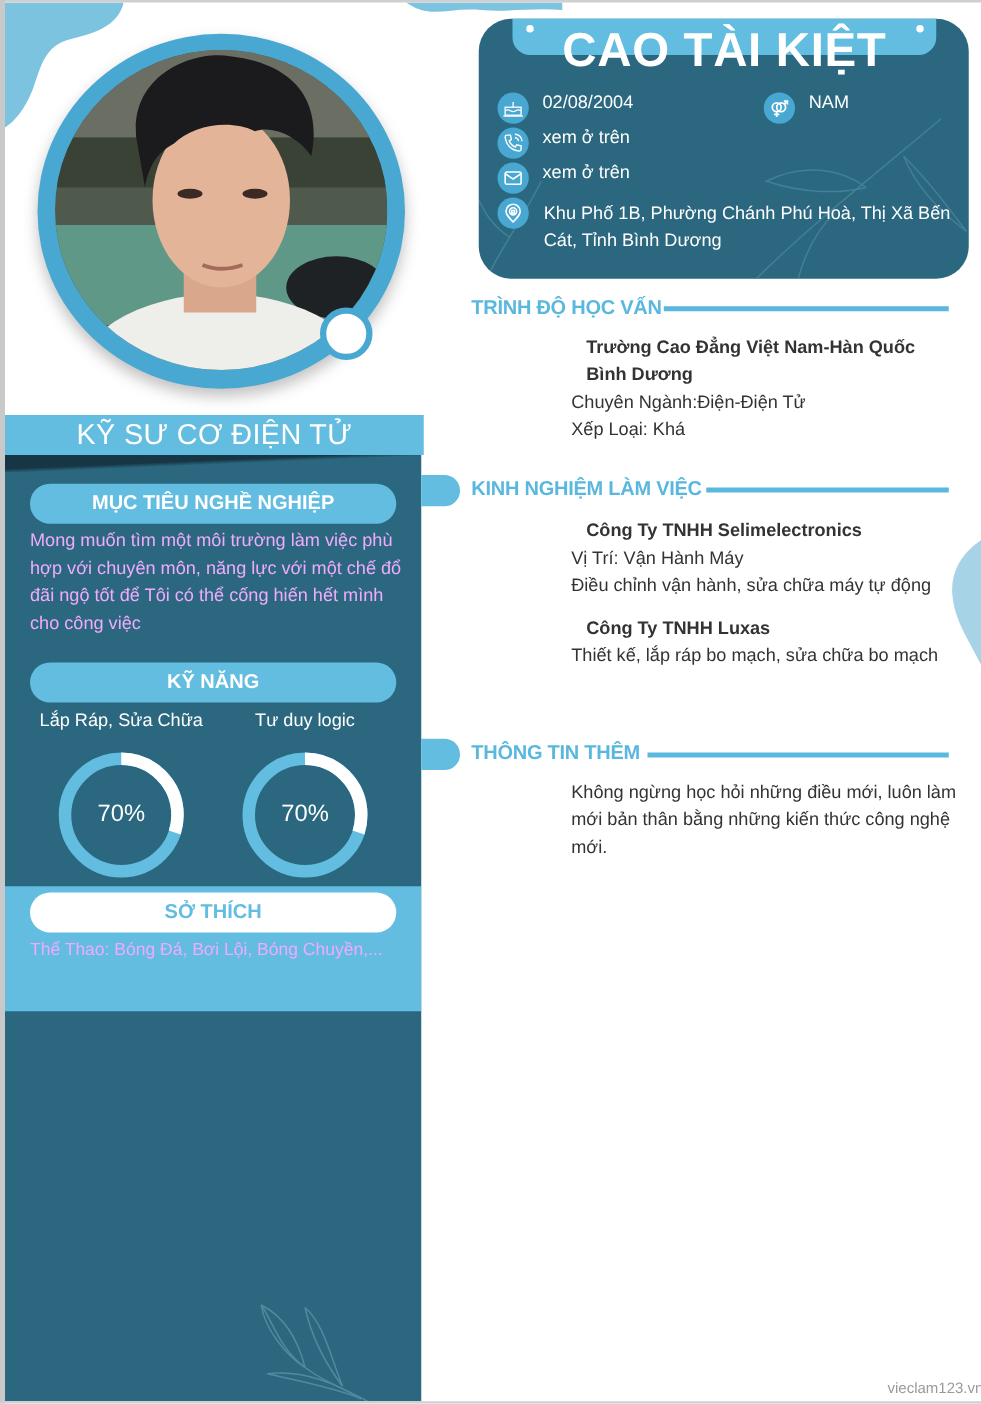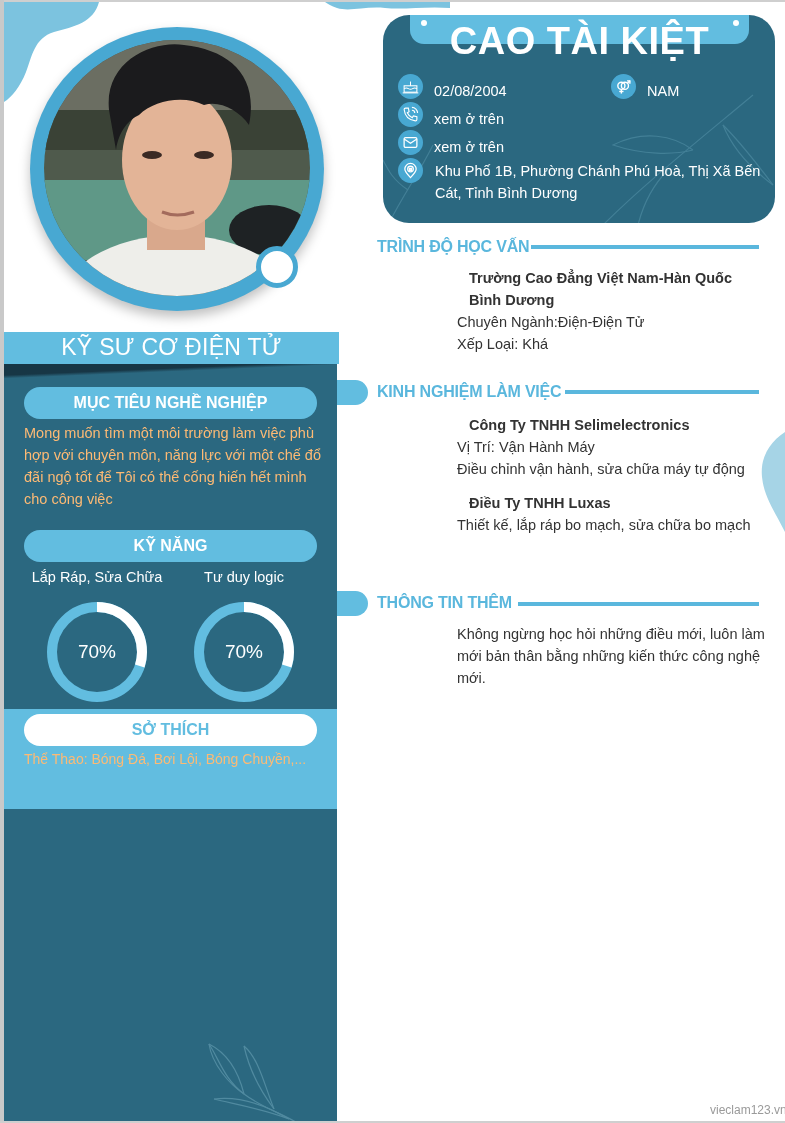--- a/index.html
+++ b/index.html
@@ -25,35 +25,35 @@
     .job-title { position: absolute; left: 4px; top: 332px; width: 335px; height: 32px; background: #62bde0; color: #ffffff; font-size: 23px; text-align: center; line-height: 30px; letter-spacing: 0.3px; }
 
     
     .left-panel { position: absolute; left: 4px; top: 364px; width: 333px; height: 757px; background: #2b6880; overflow: hidden; }
     .left-panel .shadow-band { position: absolute; left: 0; top: 0; width: 333px; height: 14px; background: linear-gradient(to bottom right, #173645 40%, transparent 52%); }
     .left-hobby-band { position: absolute; left: 0; top: 345px; width: 333px; height: 100px; background: #62bde0; }
 
     .pill { position: absolute; left: 20px; width: 293px; height: 32px; border-radius: 16px; background: #62bde0; color: #ffffff; font-weight: bold; font-size: 16px; text-align: center; line-height: 31px; }
     .pill.white { background: #ffffff; color: #62bde0; }
 
-    .left-text { position: absolute; left: 20px; width: 300px; color: #fdba74; font-size: 14.5px; line-height: 22px; }
+    .left-text { position: absolute; left: 20px; width: 300px; color: #f0abfc; font-size: 14.5px; line-height: 22px; }
 
     .skill-label { position: absolute; color: #ffffff; font-size: 14.5px; text-align: center; width: 150px; }
     .skill-ring { position: absolute; width: 102px; height: 102px; }
     .skill-ring .pct { position: absolute; left: 0; top: 0; width: 102px; height: 102px; line-height: 102px; text-align: center; color: #ffffff; font-size: 19px; }
 
     .leaf-bottom { position: absolute; left: 200px; top: 670px; width: 110px; height: 90px; }
 
     
     .header-card { position: absolute; left: 383px; top: 15px; width: 392px; height: 208px; border-radius: 26px; background: #2b6880; overflow: hidden; }
     .header-card .leaf { position: absolute; left: 200px; top: 60px; width: 200px; height: 150px; }
     .name-tab { position: absolute; left: 410px; top: 15px; width: 339px; height: 29px; background: #62bde0; border-radius: 0 0 14px 14px; color: #ffffff; font-weight: bold; font-size: 38px; text-align: center; line-height: 52px; letter-spacing: 0.5px; }
     .name-dot { position: absolute; width: 6px; height: 6px; border-radius: 50%; background: #ffffff; }
 
-    .info-row { position: absolute; display: flex; align-items: flex-end; color: #ffffff; font-size: 14.5px; }
+    .info-row { position: absolute; display: flex; align-items: flex-start; color: #ffffff; font-size: 14.5px; }
     .info-icon { width: 25px; height: 25px; border-radius: 50%; background: #48a8d2; display: flex; align-items: center; justify-content: center; margin-right: 11px; flex-shrink: 0; }
     .info-icon svg { width: 17px; height: 17px; }
     .address { position: absolute; left: 435px; top: 160px; width: 345px; color: #ffffff; font-size: 14.5px; line-height: 22px; }
 
     
     .sec-title { position: absolute; left: 377px; color: #5ab7dd; font-weight: bold; font-size: 16px; letter-spacing: -0.2px; }
     .sec-line { position: absolute; height: 4px; background: #5ab7dd; }
     .sec-tab { position: absolute; left: 337px; width: 31px; height: 25px; background: #62bde0; border-radius: 0 13px 13px 0; }
 
     .sec-body { position: absolute; left: 457px; width: 310px; color: #333333; font-size: 14.5px; line-height: 22px; }
@@ -236,21 +236,21 @@
 
 <div class="sec-tab" style="top:380px;"></div>
 <div class="sec-title" style="top:383px;">KINH NGHIỆM LÀM VIỆC</div>
 <div class="sec-line" style="left:565px; top:390px; width:194px;"></div>
 <div class="sec-body" style="top:414px;">
   <div class="bold">Công Ty TNHH Selimelectronics</div>
   <div>Vị Trí: Vận Hành Máy</div>
   <div>Điều chỉnh vận hành, sửa chữa máy tự động</div>
 </div>
 <div class="sec-body" style="top:492px;">
-  <div class="bold">Điều Ty TNHH Luxas</div>
+  <div class="bold">Công Ty TNHH Luxas</div>
   <div>Thiết kế, lắp ráp bo mạch, sửa chữa bo mạch</div>
 </div>
 
 <div class="sec-tab" style="top:591px;"></div>
 <div class="sec-title" style="top:594px;">THÔNG TIN THÊM</div>
 <div class="sec-line" style="left:518px; top:602px; width:241px;"></div>
 <div class="sec-body" style="top:623px; width:310px;">Không ngừng học hỏi những điều mới, luôn làm mới bản thân bằng những kiến thức công nghệ mới.</div>
 
 <div class="watermark">vieclam123.vn</div>
 <div class="page-border-bottom"></div>

